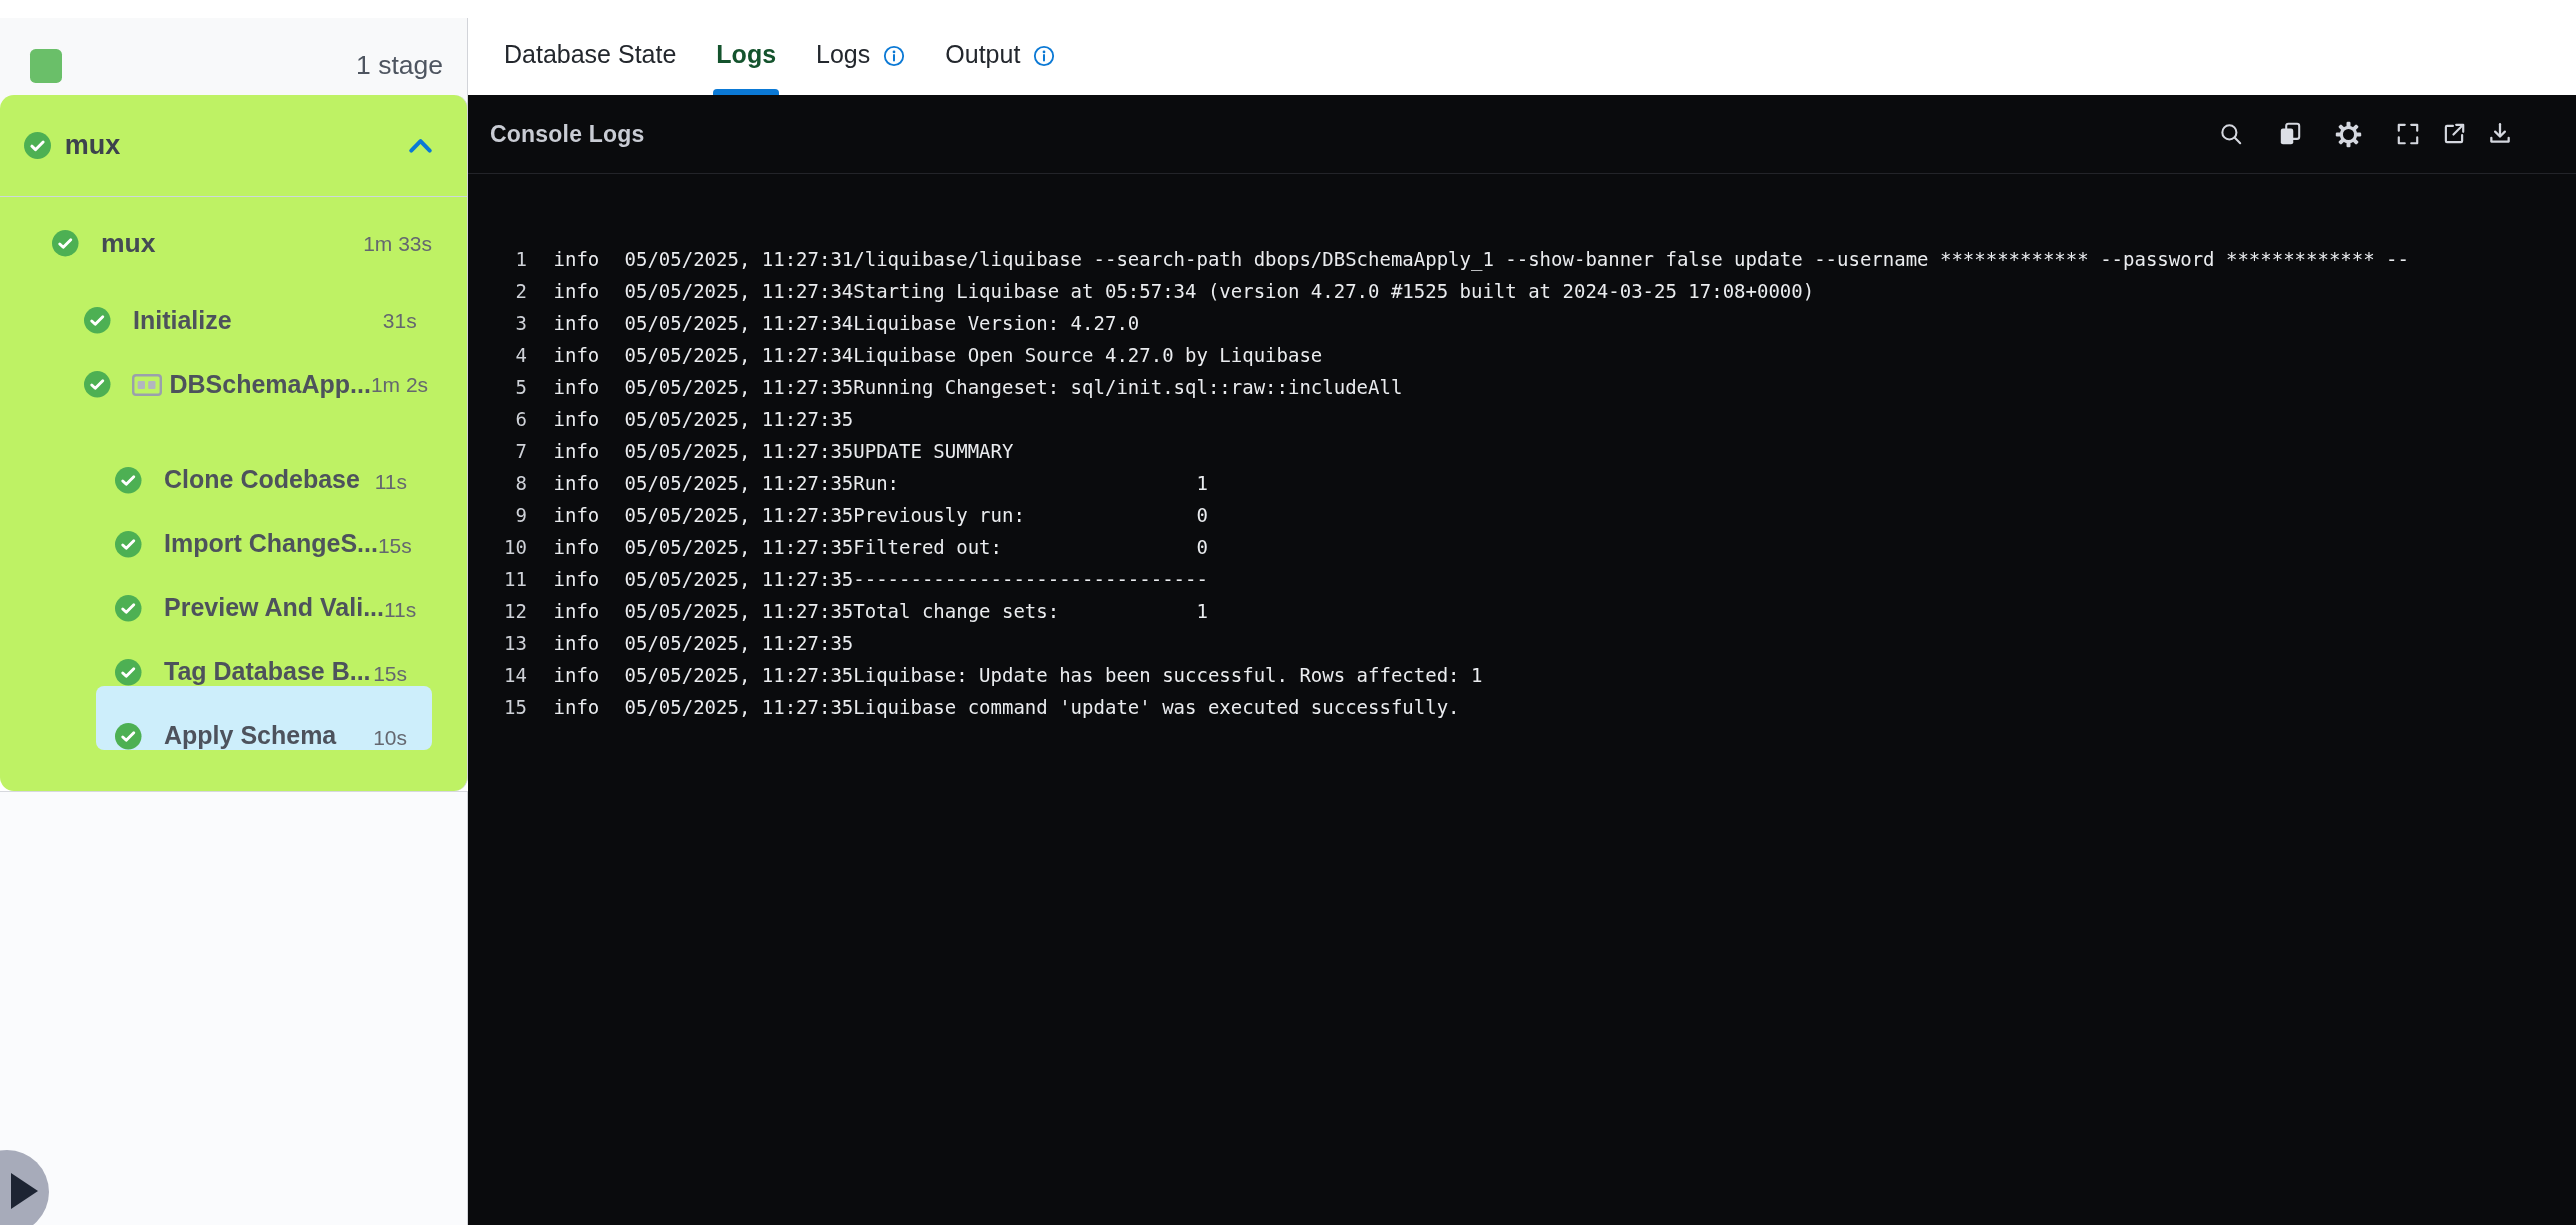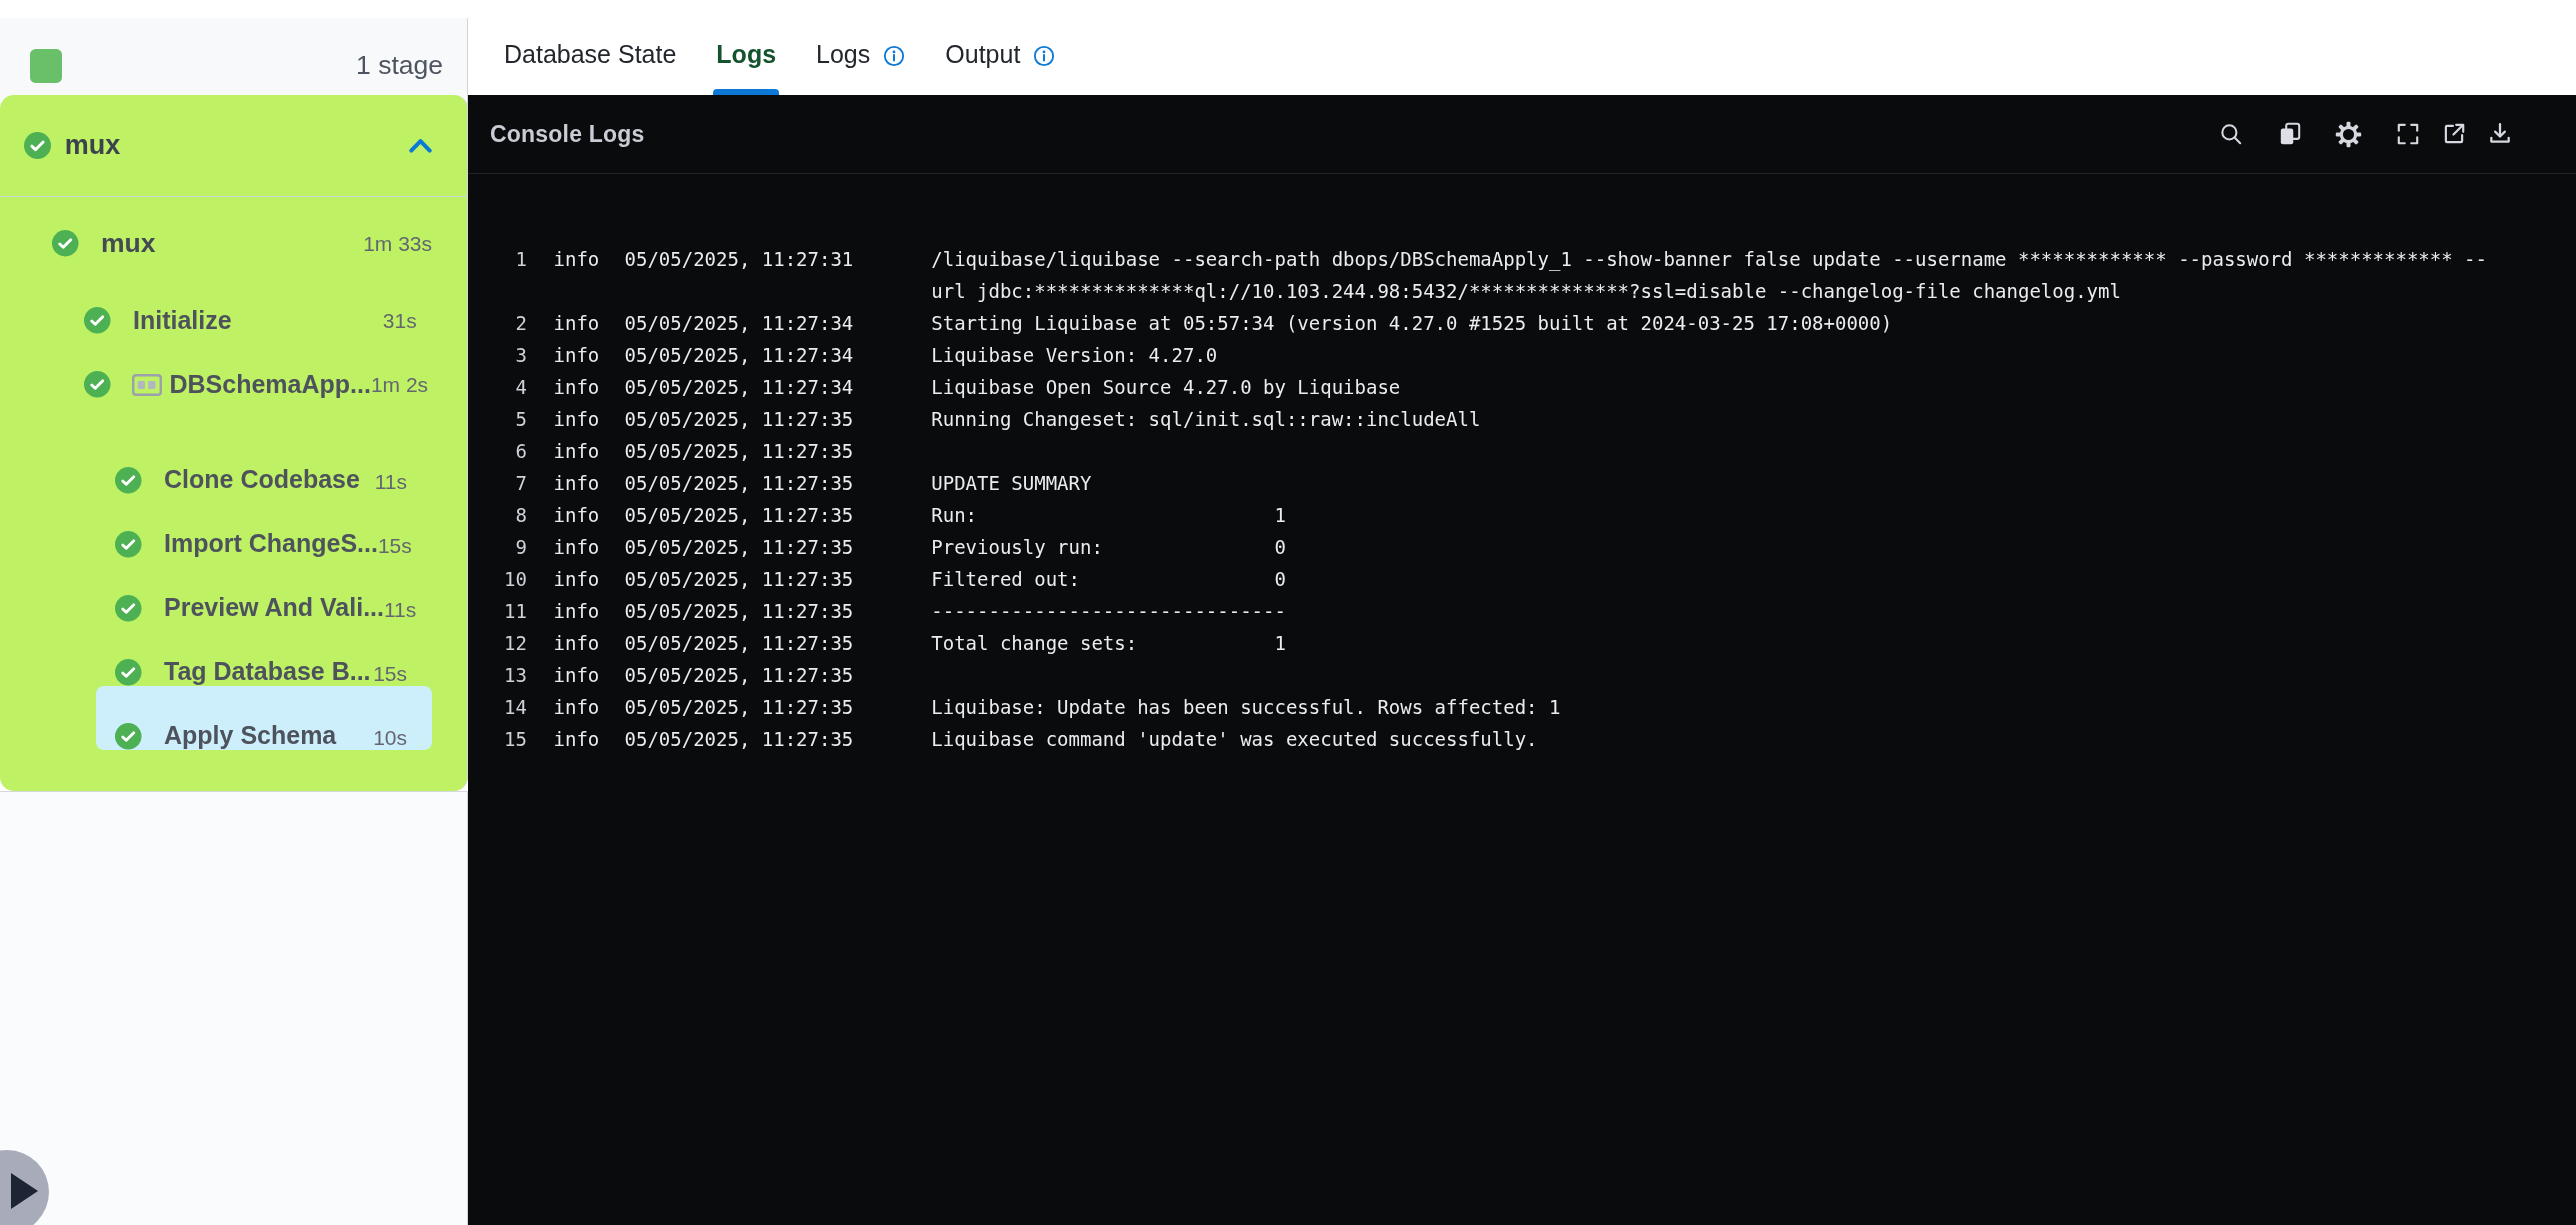--- a/index.html
+++ b/index.html
@@ -84,21 +84,21 @@
   .icon-btn:first-child { margin-left:0; }
 
   .log-area {
     padding-top:69px;
     font-family:"DejaVu Sans Mono", monospace; font-size:19px; line-height:32px;
   }
   .log-row { display:flex; align-items:flex-start; }
   .ln   { flex:none; width:59px; text-align:right; color:#cfd2d8; white-space:pre; }
   .lvl  { flex:none; width:47px; margin-left:26.5px; color:#eaecef; white-space:pre; }
   .time { flex:none; margin-left:24px; color:#eaecef; white-space:pre;text-align:center; }
-  .msg  { margin-left:78px; color:#eaecef; min-height:32px; }
+  .msg  { color:#eaecef; min-height:32px; }
   .msg-line { white-space:pre; }
 
   
   .fab {
     position:absolute; left:-35px; top:1150px; width:84px; height:84px;
     border-radius:50%; background:#a7abba; cursor:pointer;
   }
   .fab-triangle {
     position:absolute; left:46px; top:23px; width:0; height:0;
     border-left:27px solid #1d2433; border-top:18.5px solid transparent; border-bottom:18.5px solid transparent;
@@ -321,21 +321,20 @@
   </div>
 
   <div class="log-area">
 
   <div class="log-row">
         <span class="ln">1</span>
         <span class="lvl">info</span>
         <span class="time">05/05/2025, 11:27:31</span>
         <span class="msg">
           <div class="msg-line">/liquibase/liquibase --search-path dbops/DBSchemaApply_1 --show-banner false update --username ************* --password ************* --</div>
-          <div class="msg-line">url jdbc:**************ql://10.103.244.98:5432/**************?ssl=disable --changelog-file changelog.yml</div>
         </span>
       </div>
       <div class="log-row">
         <span class="ln">2</span>
         <span class="lvl">info</span>
         <span class="time">05/05/2025, 11:27:34</span>
         <span class="msg">
           <div class="msg-line">Starting Liquibase at 05:57:34 (version 4.27.0 #1525 built at 2024-03-25 17:08+0000)</div>
         </span>
       </div>

